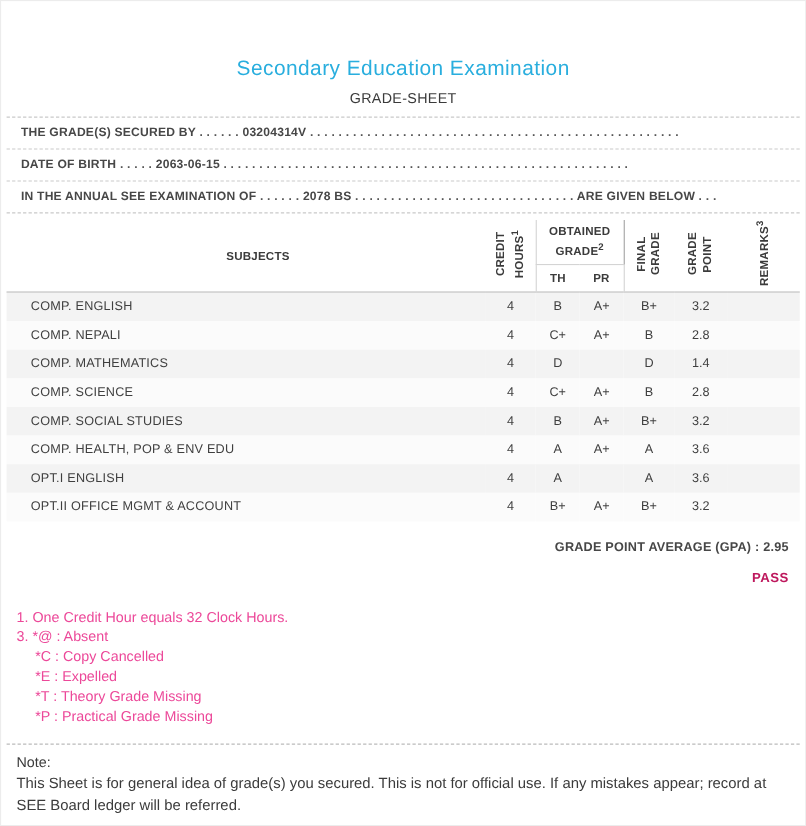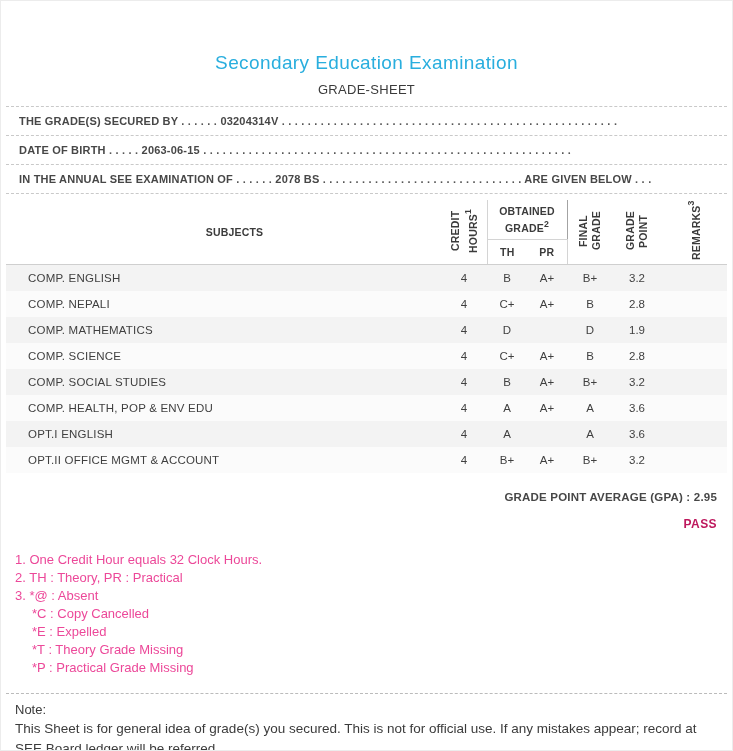--- a/index.html
+++ b/index.html
@@ -212,21 +212,21 @@
         <td>B</td>
         <td>2.8</td>
         <td></td>
       </tr>
       <tr>
         <td class="subject">COMP. MATHEMATICS</td>
         <td>4</td>
         <td>D</td>
         <td></td>
         <td>D</td>
-        <td>1.9</td>
+        <td>1.4</td>
         <td></td>
       </tr>
       <tr>
         <td class="subject">COMP. SCIENCE</td>
         <td>4</td>
         <td>C+</td>
         <td>A+</td>
         <td>B</td>
         <td>2.8</td>
         <td></td>
@@ -271,21 +271,20 @@
   </table>
 
   <div class="summary">
     <span>GRADE POINT AVERAGE (GPA) :</span>
     <span>2.95</span>
   </div>
   <div class="result">PASS</div>
 
   <div class="footnotes">
     <div class="footnote">1. One Credit Hour equals 32 Clock Hours.</div>
-    <div class="footnote">2. TH : Theory, PR : Practical</div>
     <div class="footnote">3. *@ : Absent</div>
     <div class="footnote indent">*C : Copy Cancelled</div>
     <div class="footnote indent">*E : Expelled</div>
     <div class="footnote indent">*T : Theory Grade Missing</div>
     <div class="footnote indent">*P : Practical Grade Missing</div>
   </div>
 
   <div class="bottom-sep"></div>
   <div class="note-label">Note:</div>
   <div class="note-text">This Sheet is for general idea of grade(s) you secured. This is not for official use. If any mistakes appear; record at SEE Board ledger will be referred.</div>

